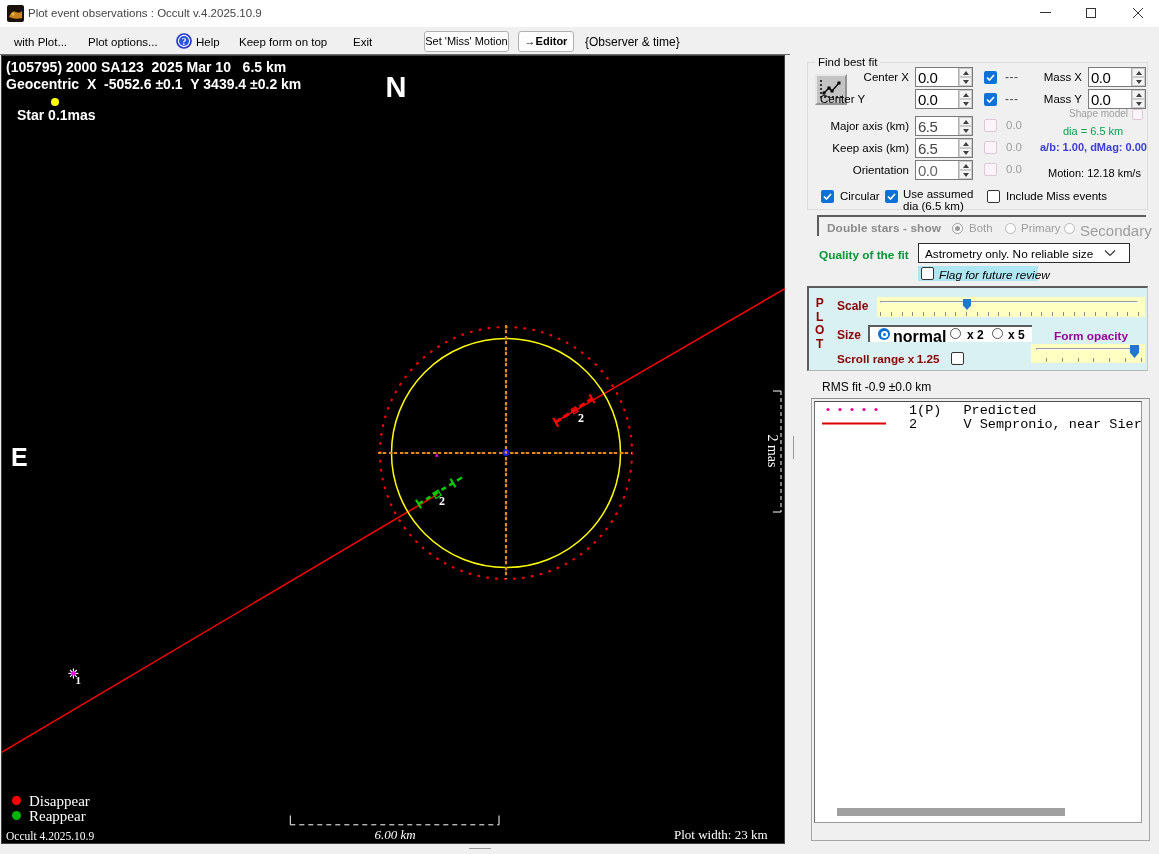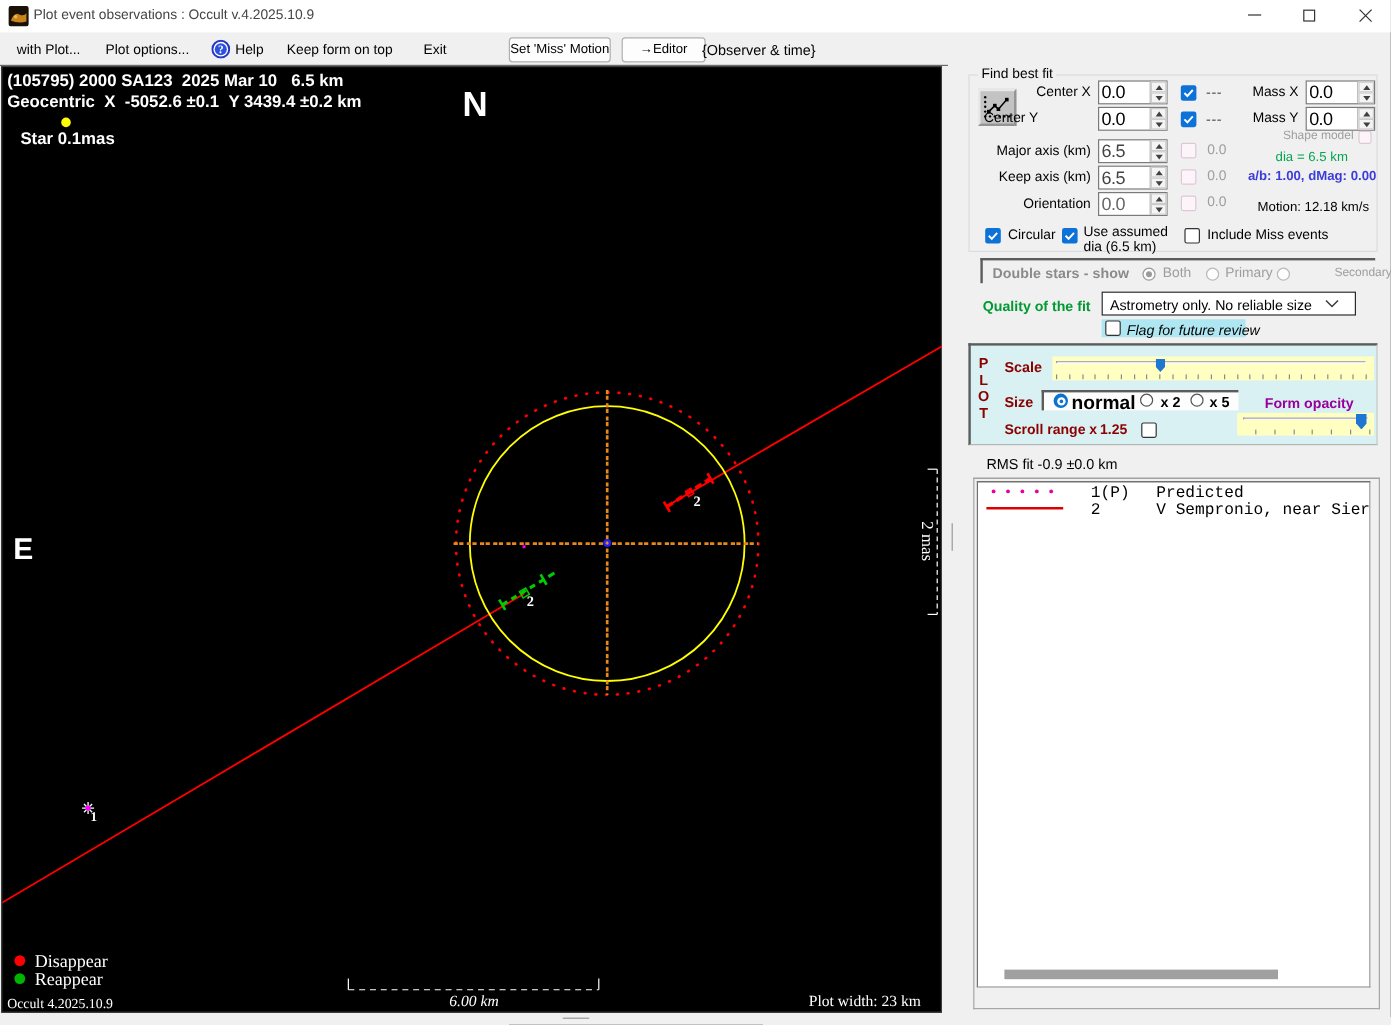--- a/index.html
+++ b/index.html
@@ -61,21 +61,21 @@
 <div class="abs mi" style="left:88px">Plot options...</div>
 <svg class="abs" style="left:176px;top:33px" width="16" height="16">
   <circle cx="8" cy="8" r="7" fill="#ffffff" stroke="#2438c8" stroke-width="1.7"></circle>
   <circle cx="8" cy="8" r="5" fill="#2c52dc"></circle>
   <text x="8" y="11.5" font-size="9.5" font-weight="bold" fill="#fff" text-anchor="middle" font-family="Liberation Serif,serif">?</text>
 </svg>
 <div class="abs mi" style="left:196px">Help</div>
 <div class="abs mi" style="left:239px">Keep form on top</div>
 <div class="abs mi" style="left:353px">Exit</div>
 <div class="abs btn" style="left:424px;width:85px">Set 'Miss' Motion</div>
-<div class="abs btn" style="left:518px;width:70px;font-weight:normal">→Editor</div>
+<div class="abs btn" style="left:518px;width:56px;font-weight:bold">→Editor</div>
 <div class="abs mi" style="left:585px;font-size:12px;top:35px">{Observer &amp; time}</div>
 
 <div class="abs" id="plot"></div>
 <div class="abs" style="left:0;top:54px;width:790px;height:1px;background:#6a6a6a"></div>
 <svg class="abs" style="left:2px;top:56px" width="783" height="788" font-family="Liberation Sans,sans-serif">
 
   <line x1="-2" y1="697.3" x2="435" y2="438.6" stroke="#ff0000" stroke-width="1.5"></line>
   <line x1="553" y1="366.2" x2="785" y2="231.4" stroke="#ff0000" stroke-width="1.5"></line>
 
   <circle cx="504" cy="397" r="126" fill="none" stroke="#ff0000" stroke-width="2.2" stroke-dasharray="0.7 8.3" stroke-linecap="round"></circle>
@@ -300,21 +300,21 @@
 
 <div class="abs" style="left:817px;top:215px;width:329px;height:21px;border-top:2px solid #5c5c5c;border-left:2px solid #5c5c5c"></div>
 <div class="abs" style="left:827px;top:221px;font-size:11.8px;font-weight:bold;color:#8a8a8a;letter-spacing:0.1px">Double stars - show</div>
 <div class="abs radio rdis" style="left:952px;top:223px;border-color:#9a9a9a">
     <span style="position:absolute;left:2px;top:2px;width:5px;height:5px;border-radius:50%;background:#9a9a9a"></span>
   </div>
 <div class="abs lbl glbl" style="left:969px;top:222px;font-size:11.5px">Both</div>
 <div class="abs radio rdis" style="left:1005px;top:223px"></div>
 <div class="abs lbl glbl" style="left:1021px;top:222px;font-size:11.5px">Primary</div>
 <div class="abs radio rdis" style="left:1064px;top:223px"></div>
-<div class="abs lbl glbl" style="left:1112px;top:222px;font-size:10px">Secondary</div>
+<div class="abs lbl glbl" style="left:1080px;top:222px;font-size:15px">Secondary</div>
 
 <div class="abs" style="left:819px;top:248px;font-size:11.8px;font-weight:bold;color:#009933">Quality of the fit</div>
 <div class="abs" style="left:918px;top:243px;width:212px;height:20px;background:#fff;border:1px solid #2b2b2b"></div>
 <div class="abs lbl" style="left:925px;top:247px;font-size:11.8px">Astrometry only. No reliable size</div>
 <svg class="abs" style="left:1104px;top:250px" width="12" height="7">
     <path d="M1 0.5 L6 5.5 L11 0.5" stroke="#3a3a3a" stroke-width="1.2" fill="none"></path>
   </svg>
 
 <div class="abs" style="left:918px;top:266px;width:120px;height:15px;background:#aee7f2"></div>
 <div class="abs cbx off" style="left:921px;top:267px;border-radius:2px"></div>

